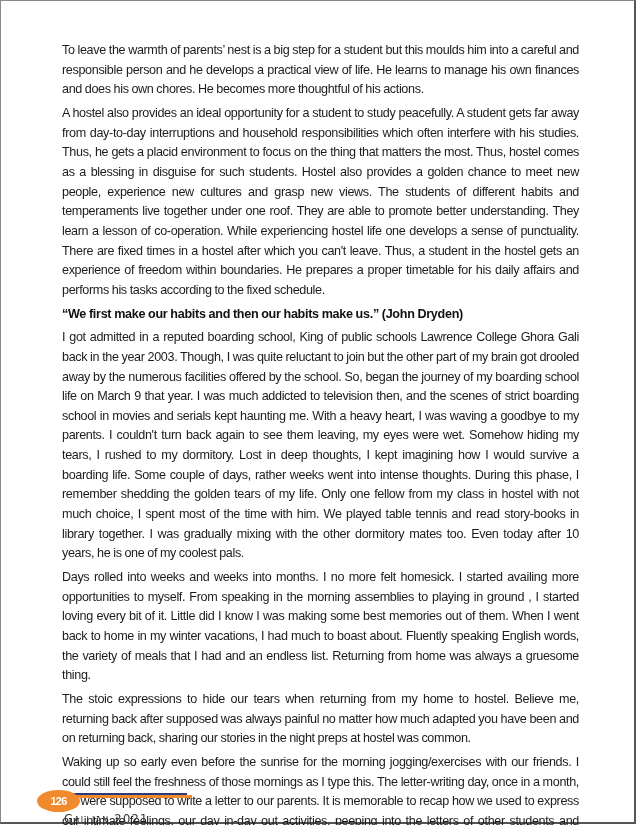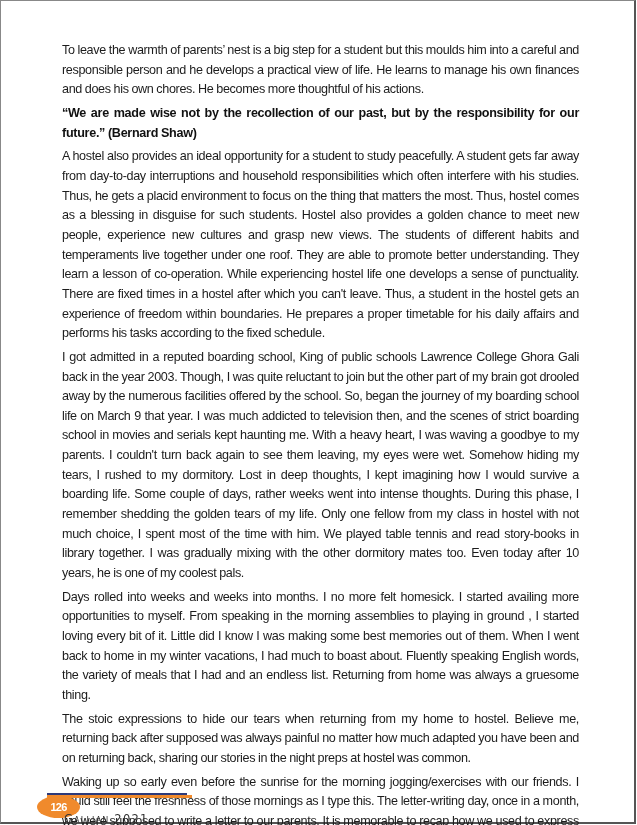--- a/index.html
+++ b/index.html
@@ -21,39 +21,39 @@
     .content p { margin: 4px; }
     .content .quote { font-weight: bold; color: #111; letter-spacing: -0.3px; }
     .footer { position: absolute; left: 37px; top: 790px; width: 160px; height: 28px; }
     .footer .line-top {
       position: absolute; left: 10px; top: 3px; width: 140px; height: 2px; background: #2d3a7a;
     }
     .footer .line-bottom {
       position: absolute; left: 10px; top: 5px; width: 145px; height: 3px; background: #f08a2c;
     }
     .footer .page-circle {
-      position: absolute; left: 0; top: 6px; width: 43px; height: 22px; border-radius: 50%;
+      position: absolute; left: 0; top: 0; width: 43px; height: 22px; border-radius: 50%;
       background: #f08a2c; color: #fff; font-size: 11px; font-weight: bold;
       display: flex; align-items: center; justify-content: center; letter-spacing: -0.8px;
       font-family: "Liberation Sans", sans-serif;
     }
     .footer .pub-title {
       position: absolute; left: 27px; top: 22px; font-size: 11.5px; color: #333;
       letter-spacing: 1.2px; font-variant: small-caps; font-family: "DejaVu Sans", sans-serif;
     }
   </style>
 </head>
 <body>
 
 <div class="page-frame"></div>
 
 <div class="content">
   <p>To leave the warmth of parents’ nest is a big step for a student but this moulds him into a careful and responsible person and he develops a practical view of life. He learns to manage his own finances and does his own chores. He becomes more thoughtful of his actions.</p>
-  <p class="quote">“We are made wise not by the recollection of our past, but by the responsibility for our future.” (Bernard Shaw)</p>
   <p>A hostel also provides an ideal opportunity for a student to study peacefully. A student gets far away from day-to-day interruptions and household responsibilities which often interfere with his studies. Thus, he gets a placid environment to focus on the thing that matters the most. Thus, hostel comes as a blessing in disguise for such students. Hostel also provides a golden chance to meet new people, experience new cultures and grasp new views. The students of different habits and temperaments live together under one roof. They are able to promote better understanding. They learn a lesson of co-operation. While experiencing hostel life one develops a sense of punctuality. There are fixed times in a hostel after which you can't leave. Thus, a student in the hostel gets an experience of freedom within boundaries. He prepares a proper timetable for his daily affairs and performs his tasks according to the fixed schedule.</p>
+  <p class="quote">“We first make our habits and then our habits make us.” (John Dryden)</p>
   <p>I got admitted in a reputed boarding school, King of public schools Lawrence College Ghora Gali back in the year 2003. Though, I was quite reluctant to join but the other part of my brain got drooled away by the numerous facilities offered by the school. So, began the journey of my boarding school life on March 9 that year. I was much addicted to television then, and the scenes of strict boarding school in movies and serials kept haunting me. With a heavy heart, I was waving a goodbye to my parents. I couldn't turn back again to see them leaving, my eyes were wet. Somehow hiding my tears, I rushed to my dormitory. Lost in deep thoughts, I kept imagining how I would survive a boarding life. Some couple of days, rather weeks went into intense thoughts. During this phase, I remember shedding the golden tears of my life. Only one fellow from my class in hostel with not much choice, I spent most of the time with him. We played table tennis and read story-books in library  together. I was gradually mixing with the other dormitory mates too. Even today after 10 years, he is one of my coolest pals.</p>
   <p>Days rolled into weeks and weeks into months. I no more felt homesick. I started availing more opportunities to myself. From speaking in the morning assemblies to playing in ground , I started loving every bit of it. Little did I know I was making some best memories out of them. When I went back to home in my winter vacations, I had much to boast about. Fluently speaking English words, the variety of meals that I had and an endless list. Returning from home was always a gruesome thing.</p>
   <p>The stoic expressions to hide our tears when returning from my home to hostel. Believe me, returning back after supposed was always painful no matter how much adapted you have been and on returning back, sharing our stories in the night preps at hostel was common.</p>
   <p>Waking up so early even before the sunrise for the morning jogging/exercises with our friends. I could still feel the freshness of those mornings as I type this. The letter-writing day, once in a month, we were supposed to write a letter to our parents. It is memorable to recap how we used to express our intimate feelings, our day in-day out activities, peeping into the letters of other students and hiding ours.</p>
 
 </div>
 
 <div class="footer">
   <div class="line-bottom"></div>
   <div class="line-top"></div>

